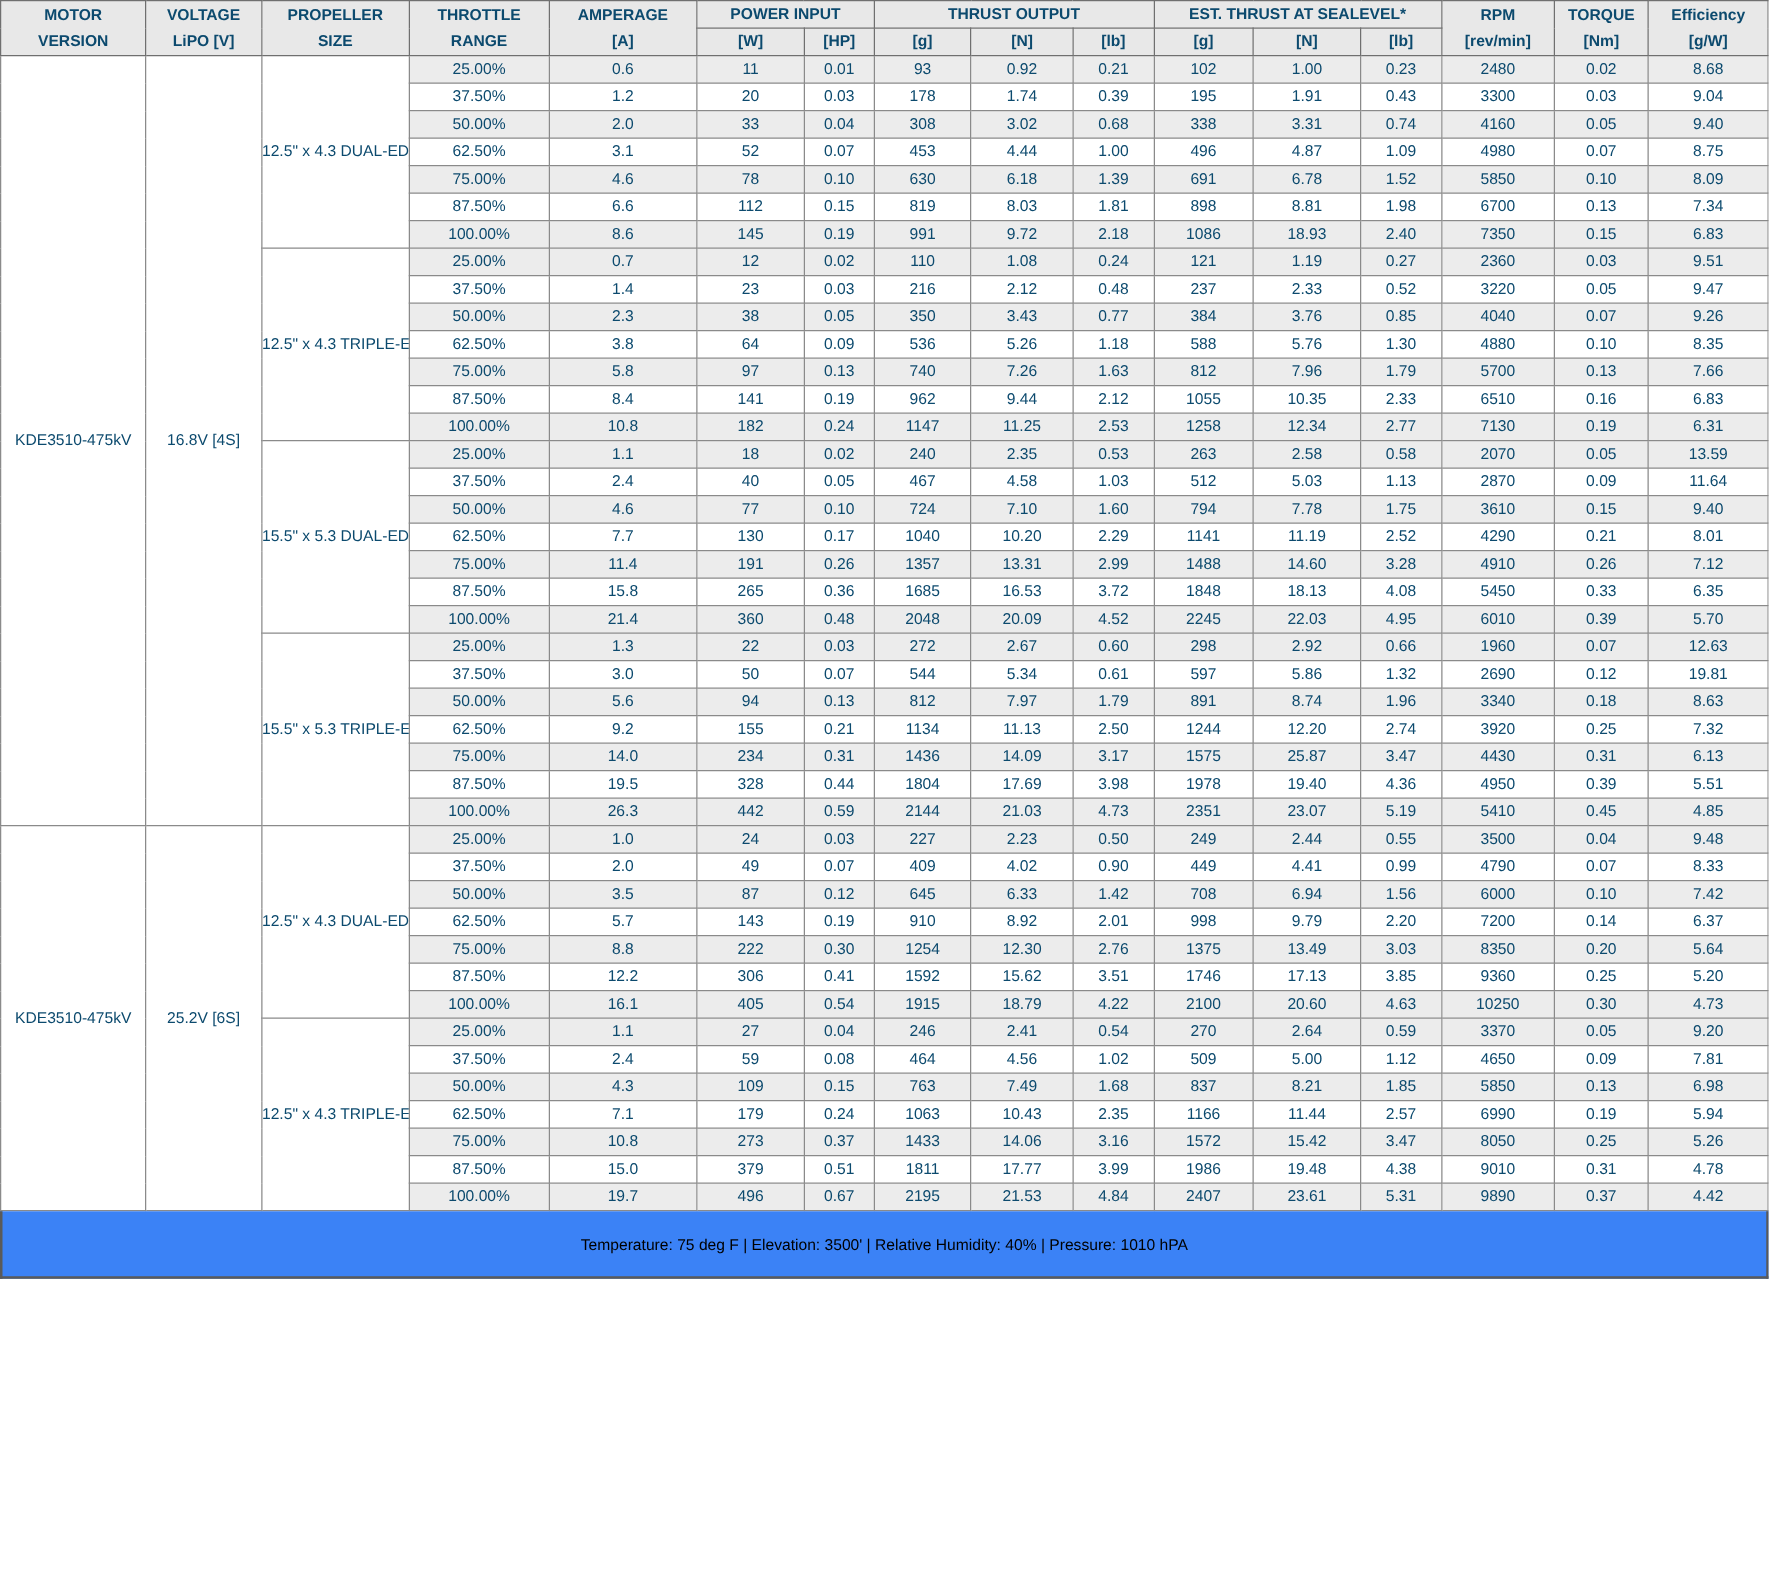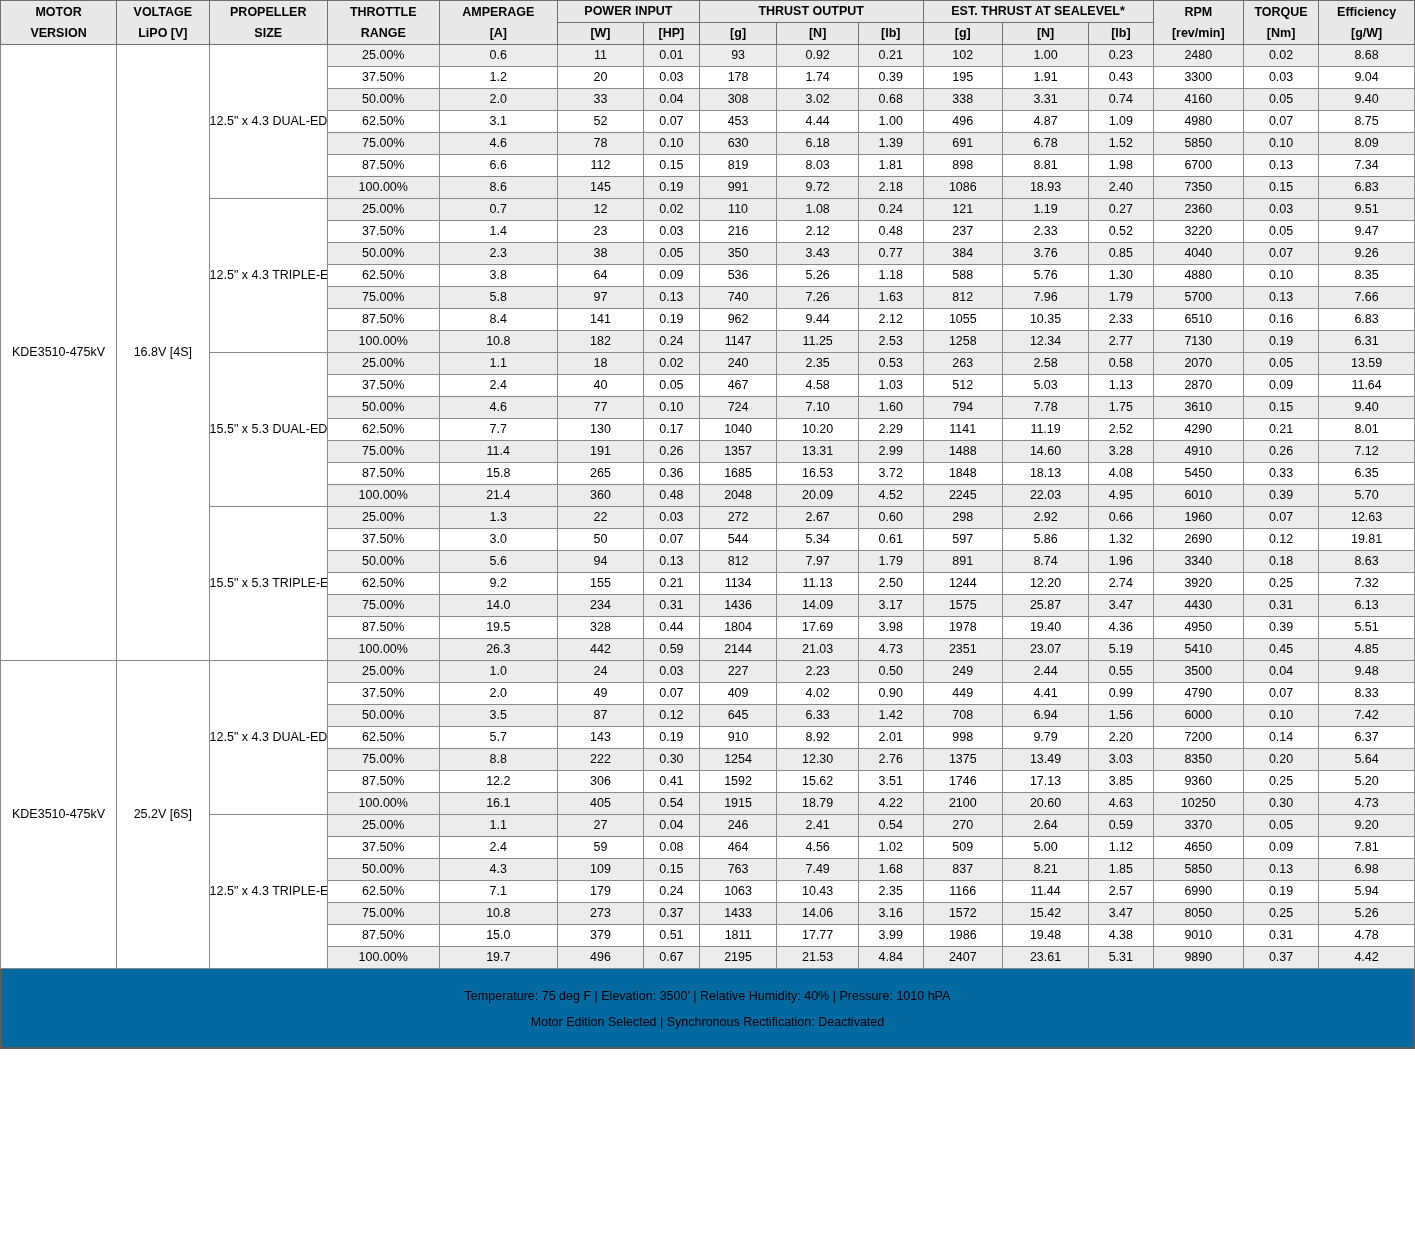--- a/index.html
+++ b/index.html
@@ -14,21 +14,21 @@
     height: 1260px;
     position: relative;
     background: #ffffff;
     overflow: hidden;
   }
   table.perf {
     border-collapse: collapse;
     table-layout: fixed;
     width: 1415px;
     font-size: 12.5px;
-    color: #000000;
+    color: #0c4a6e;
   }
   table.perf td, table.perf th {
     border: 1px solid #8a8a8a;
     text-align: center;
     vertical-align: middle;
     padding: 0;
     height: 21px;
     line-height: 21px;
     font-weight: normal;
     background: #ffffff;
@@ -65,21 +65,21 @@
   
   tr.alt td.data { background: #ececec; }
   tr.plain td.data { background: #ffffff; }
   
   .sep-top td { border-top: 2px solid #5a5a5a; }
   .blockend td { border-bottom: 2px solid #5a5a5a; }
   
   .notes {
     border: 2px solid #5a5a5a;
     border-top: none;
-    background: #0369a1;
+    background: #3b82f6;
     width: 1415px;
     padding: 14px 0 12px 0;
     text-align: center;
     font-size: 12.5px;
     color: #000;
   }
   .notes div { padding: 6px 0; }
   .group-divider td { border-top: 1px solid #6f6f6f; }
 </style>
 </head>
@@ -793,15 +793,14 @@
           <td class="data">5.31</td>
           <td class="data">9890</td>
           <td class="data">0.37</td>
           <td class="data">4.42</td>
         </tr>
       </tbody>
   </table>
 
   <div class="notes">
     <div>Temperature: 75 deg F  |  Elevation: 3500'  |  Relative Humidity: 40%  |  Pressure: 1010 hPA</div>
-    <div>Motor Edition Selected  |  Synchronous Rectification: Deactivated</div>
   </div>
 </div>
 
 </body></html>

